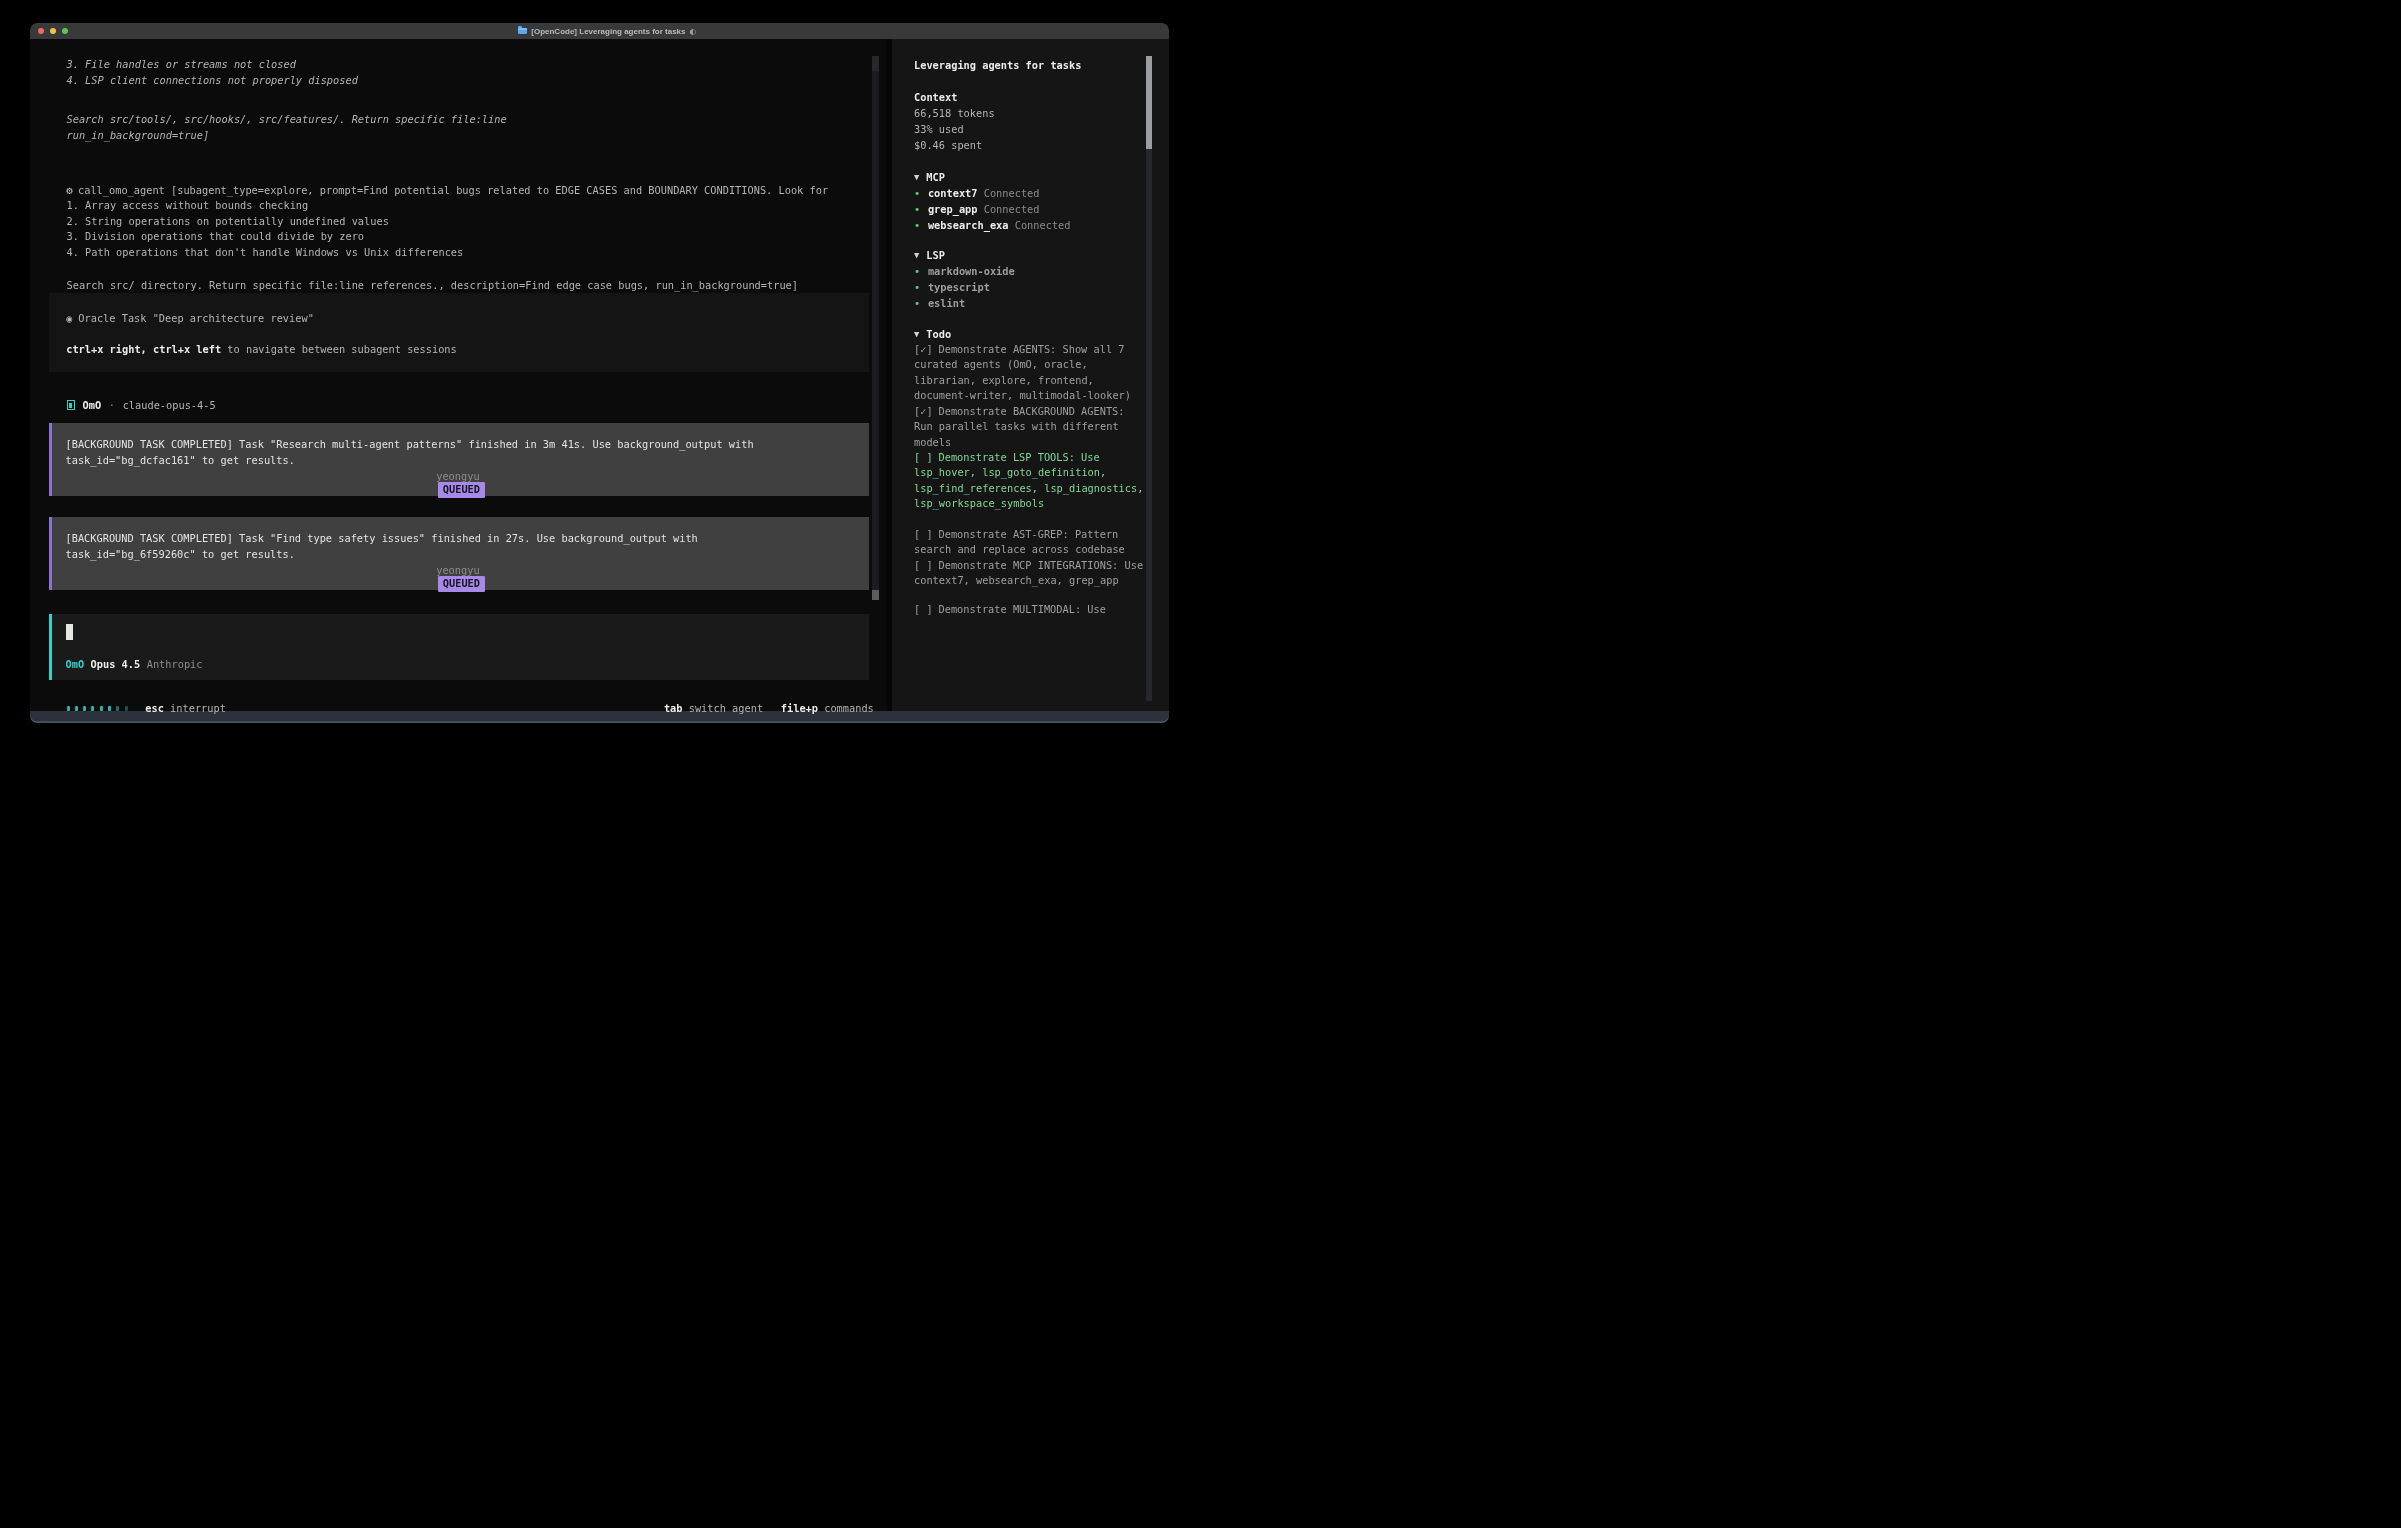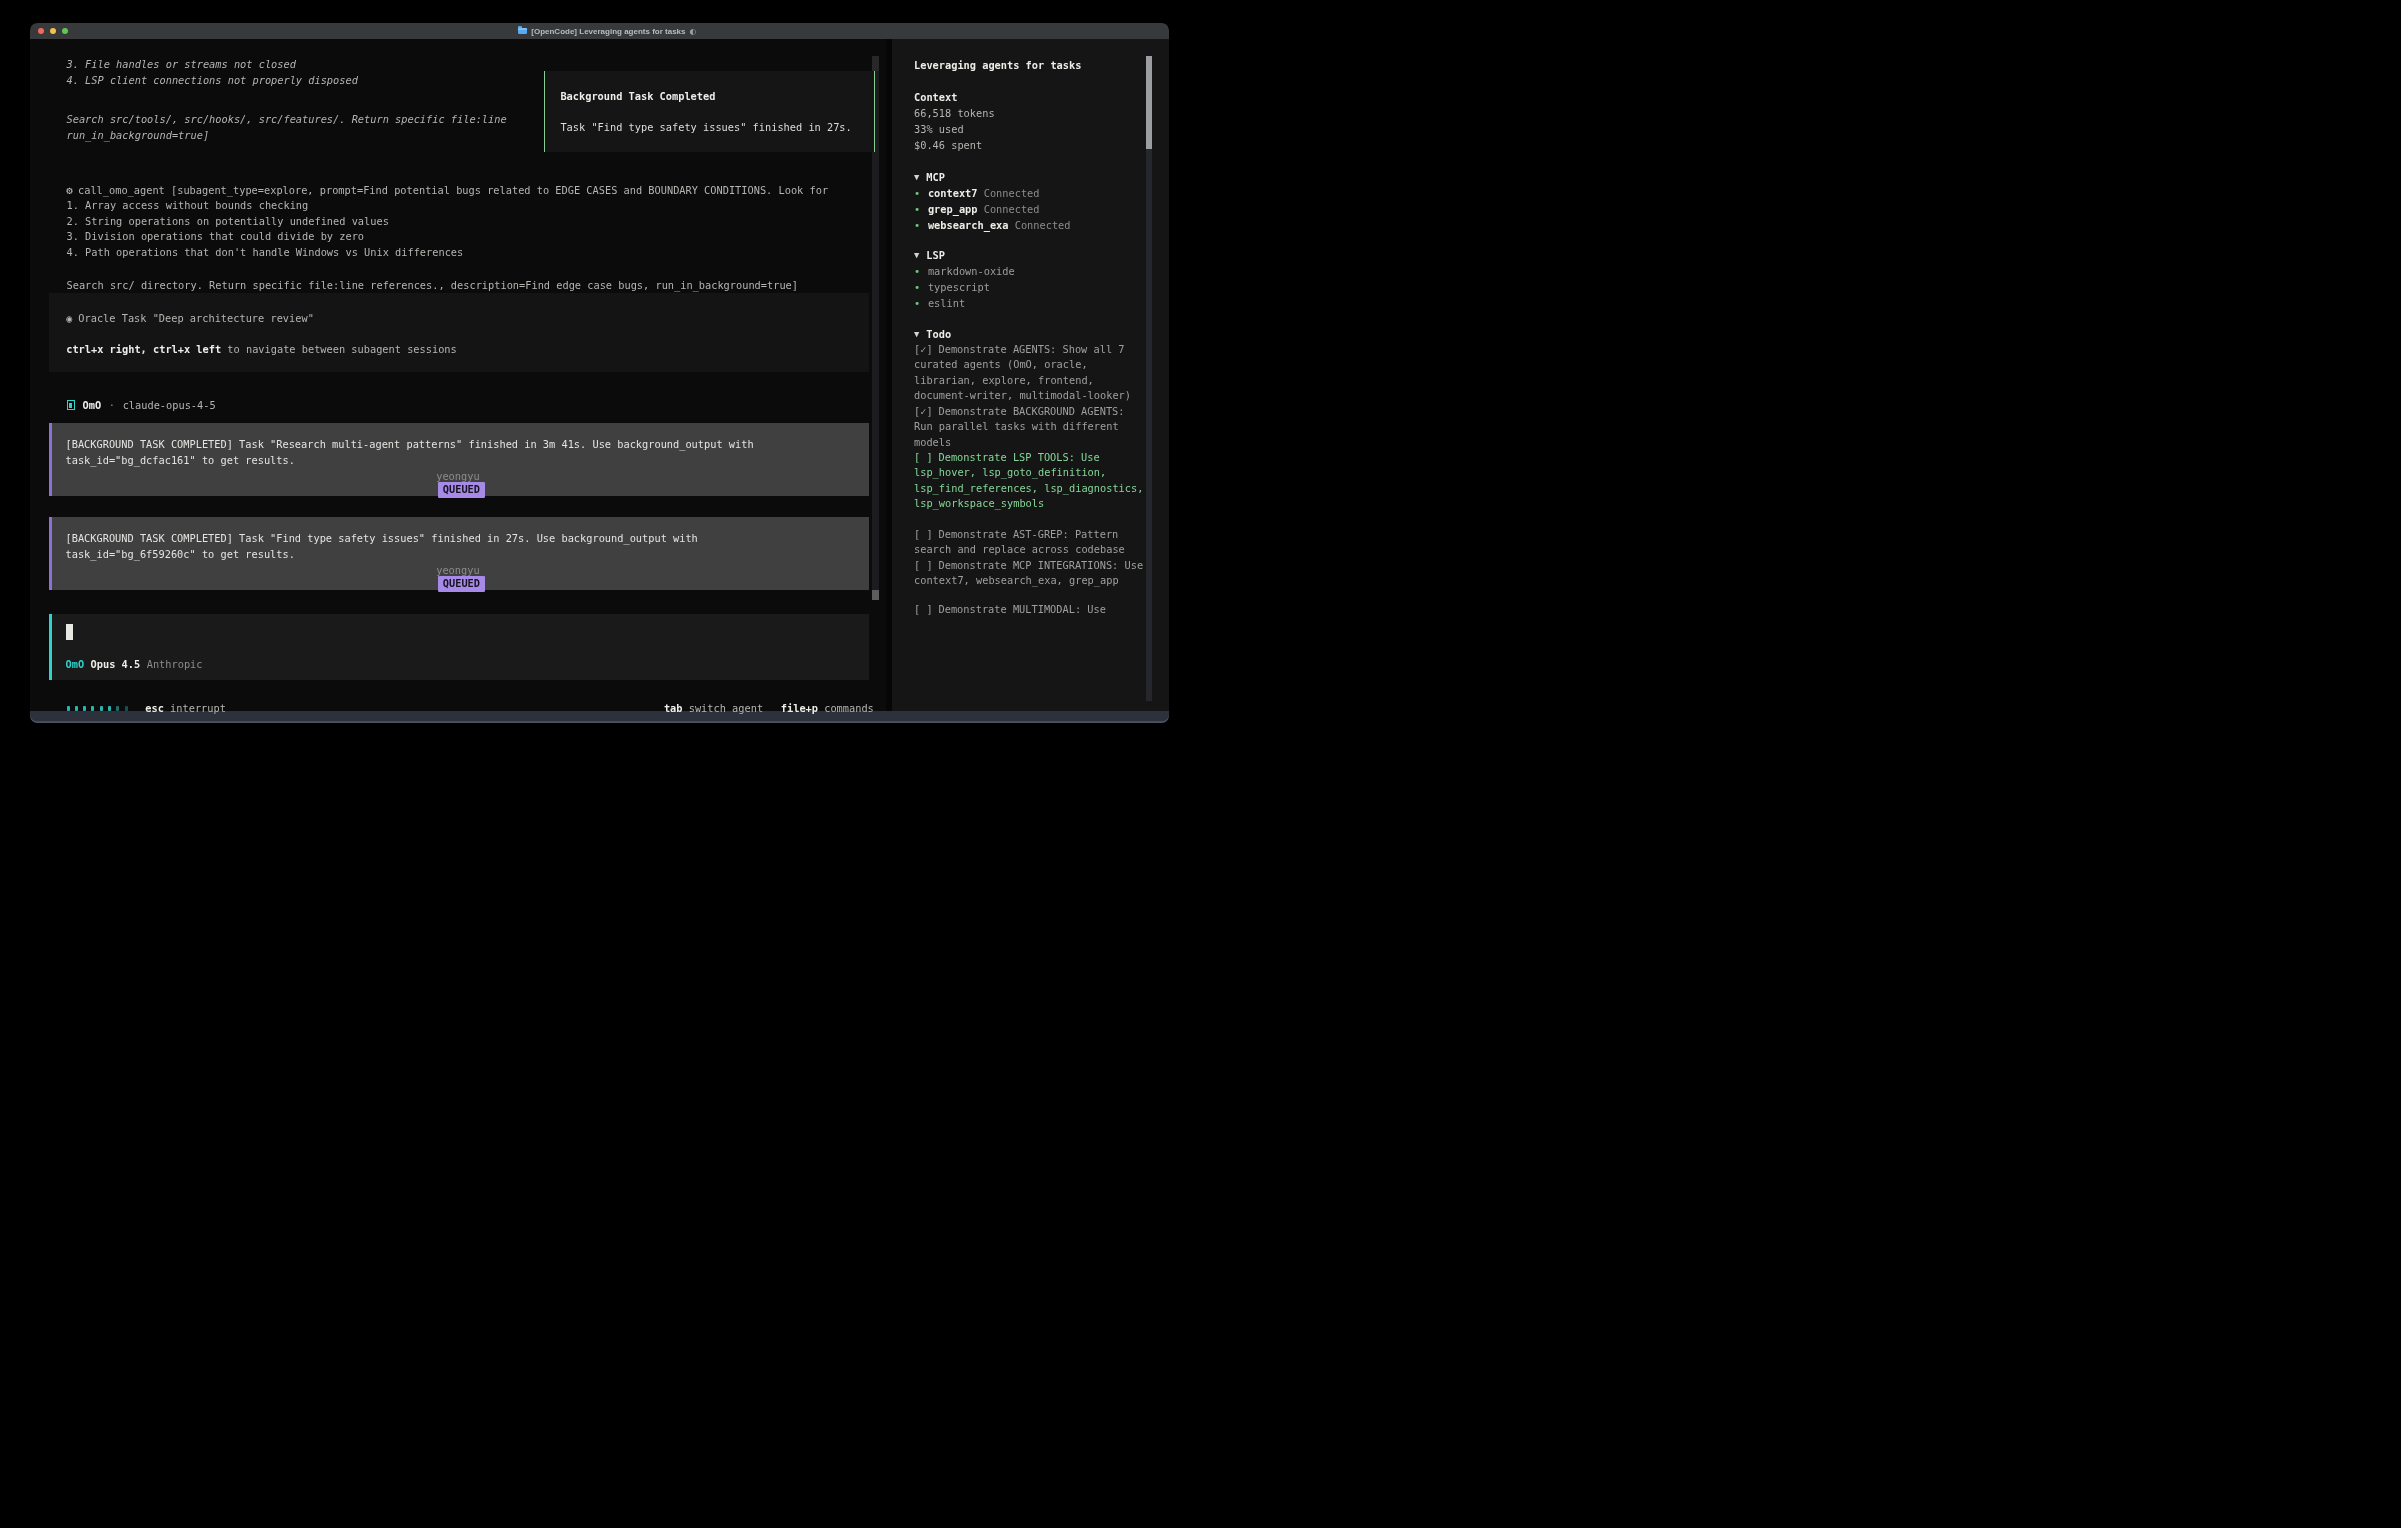--- a/index.html
+++ b/index.html
@@ -97,21 +97,21 @@
   .side-section.lsp { margin-top:14px; }
   .side-section.todo { margin-top:15.4px; }
   .sec-head { height:16px; line-height:16px; display:flex; align-items:center; gap:7px; }
   .tri { color:#d2d4d1; font-size:8.9px; }
   .sec-label { font-weight:bold; color:var(--text-bright); }
   .ctx-row { height:16px; line-height:16px; color:var(--text-primary); white-space:pre; }
   .ctx-head { font-weight:bold; color:var(--text-bright); }
   .li-row { height:16px; line-height:16px; display:flex; gap:7.7px; align-items:baseline; }
   .bullet { color:var(--bullet-green); }
   .li-name { font-weight:bold; color:var(--text-bright); }
-  .li-name.plain { font-weight:normal; color:#9b9e9a; }
+  .li-name.plain { font-weight:bold; color:#9b9e9a; }
   .li-status { color:#8a8d8a; }
 
   .todo-item { line-height:15.4px; white-space:pre-wrap; color:#9da09c; }
   .todo-item .check { margin-right:5.9px; }
   .todo-item.active { color:var(--todo-green); }
   .todo-item.gap-top { margin-top:15.4px; }
   .todo-item.gap-top2 { margin-top:13px; }
 
   .workspace { margin-top:20.7px; line-height:16px; white-space:pre-wrap; }
   .ws-prefix { color:var(--text-dim); }
@@ -215,24 +215,20 @@
               <i></i>
             </span>
           <span class="hint"><span class="bright bold">esc</span> <span>interrupt</span></span>
         </div>
         <div class="status-right">
           <span class="hint"><span class="bright bold">tab</span> <span>switch agent</span></span>
           <span class="hint"><span class="bright bold">file+p</span> <span>commands</span></span>
         </div>
       </div>
 
-      <div class="toast">
-        <div class="toast-title">Background Task Completed</div>
-        <div class="toast-body">Task "Find type safety issues" finished in 27s.</div>
-      </div>
 
       <div class="main-scrollbar">
         <div class="cap"></div>
         <div class="thumb"></div>
       </div>
     </div>
 
     <div class="divider"></div>
 
     <div class="sidebar">

